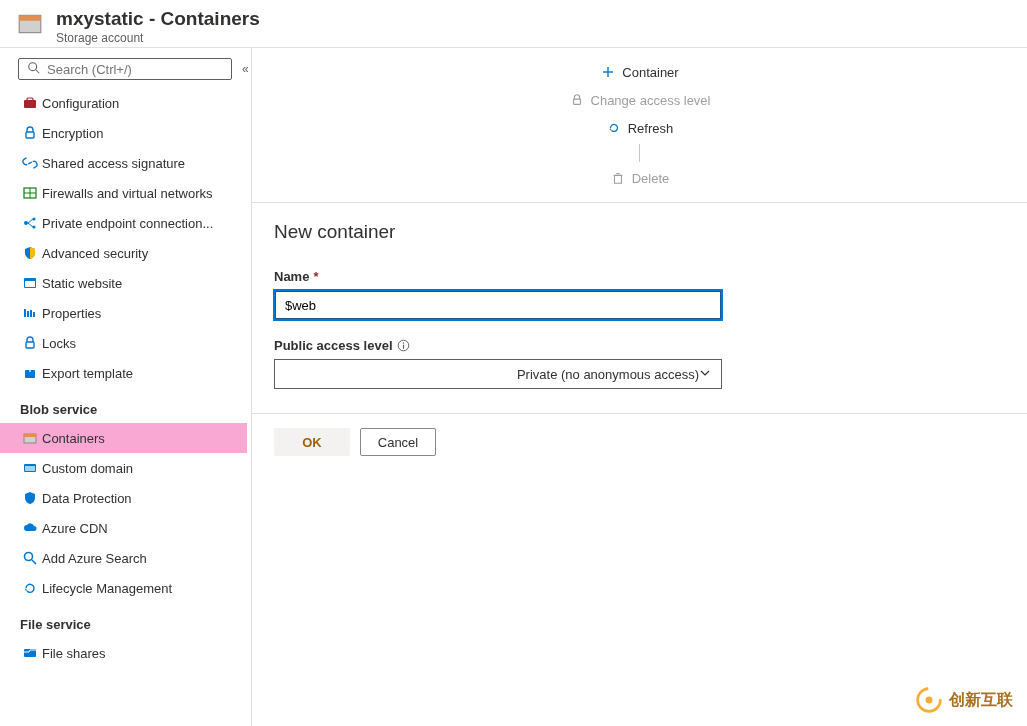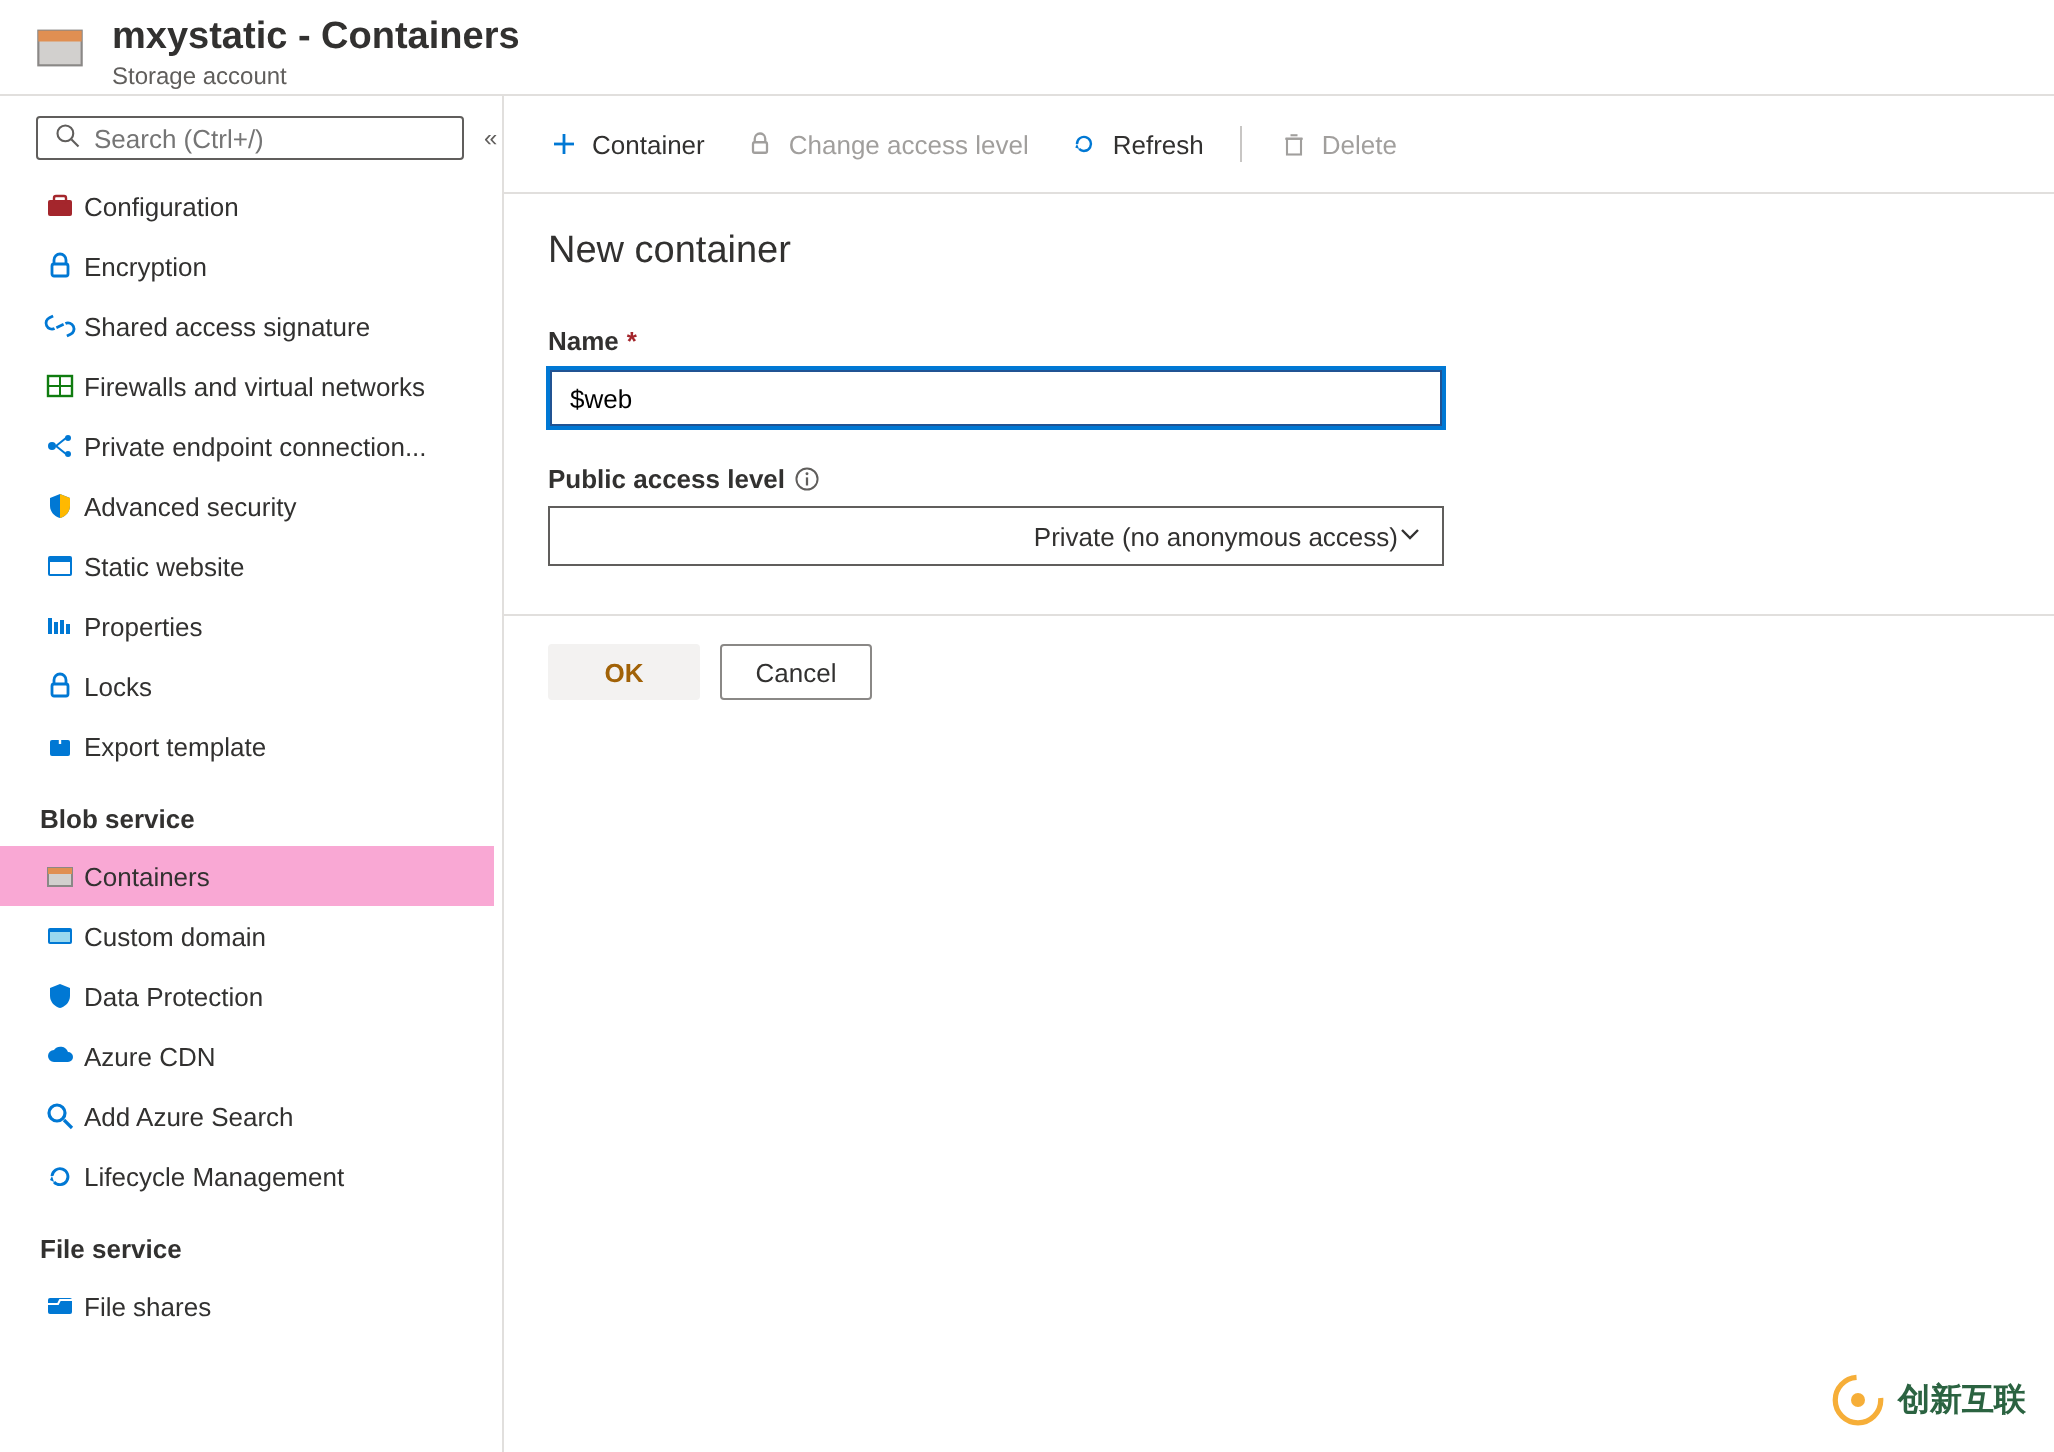--- a/index.html
+++ b/index.html
@@ -109,20 +109,21 @@
     display:flex;
     flex-direction:column;
     overflow:hidden;
   }
   .toolbar {
     display:flex;
     align-items:center;
     gap:4px;
     padding:12px 14px;
     border-bottom:1px solid #e1dfdd;
+    flex-direction:column;
   }
   .tbtn {
     display:flex;
     align-items:center;
     gap:6px;
     padding:4px 8px;
     font-size:13px;
     cursor:pointer;
     color:#323130;
     border-radius:2px;
@@ -207,21 +208,21 @@
     right:14px;
     bottom:12px;
     display:flex;
     align-items:center;
     gap:6px;
     opacity:0.9;
   }
   .watermark .wicon {
     width:28px;height:28px;
   }
-  .watermark .wtext { font-size:16px; font-weight:600; color:#14532d;}
+  .watermark .wtext { font-size:16px; font-weight:600; color:#a16207;}
 </style>
 </head>
 <body>
 
 <div class="header">
   <div class="header-icon">
     <svg viewBox="0 0 24 24" width="26" height="26">
         <rect x="2" y="4" width="20" height="16" fill="#d2d0ce" stroke="#8a8886"></rect>
         <rect x="2" y="4" width="20" height="5" fill="#e08f52"></rect>
       </svg>

